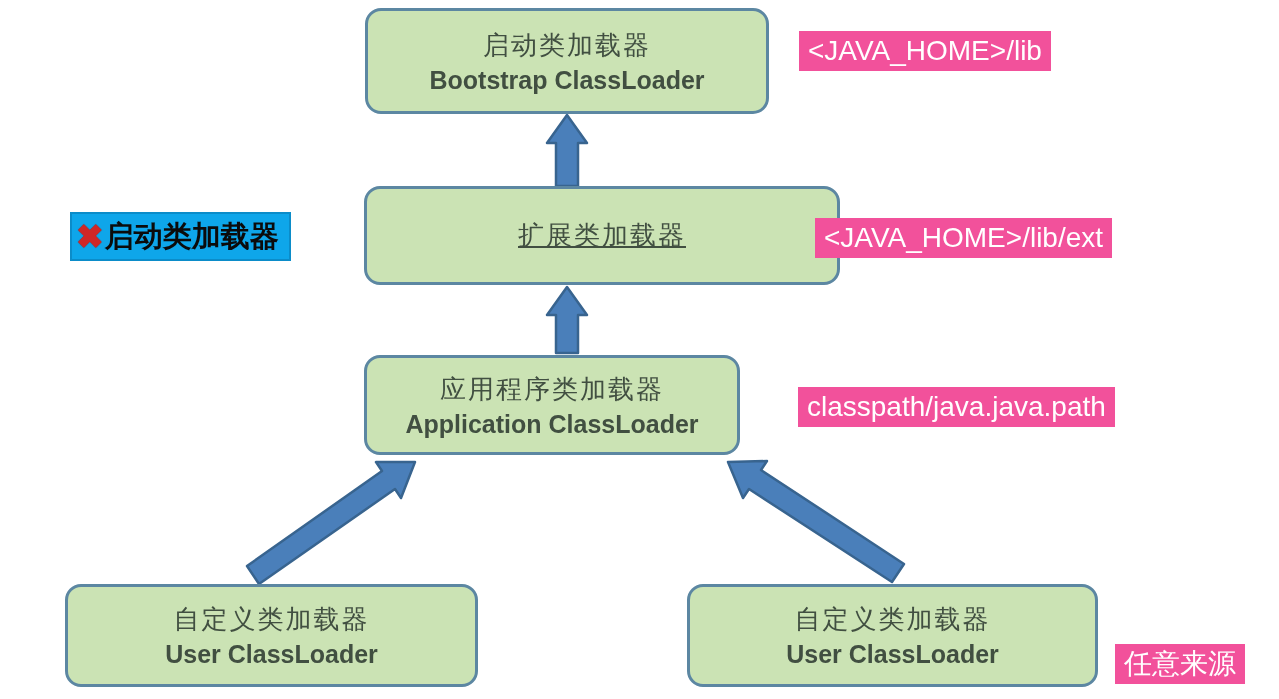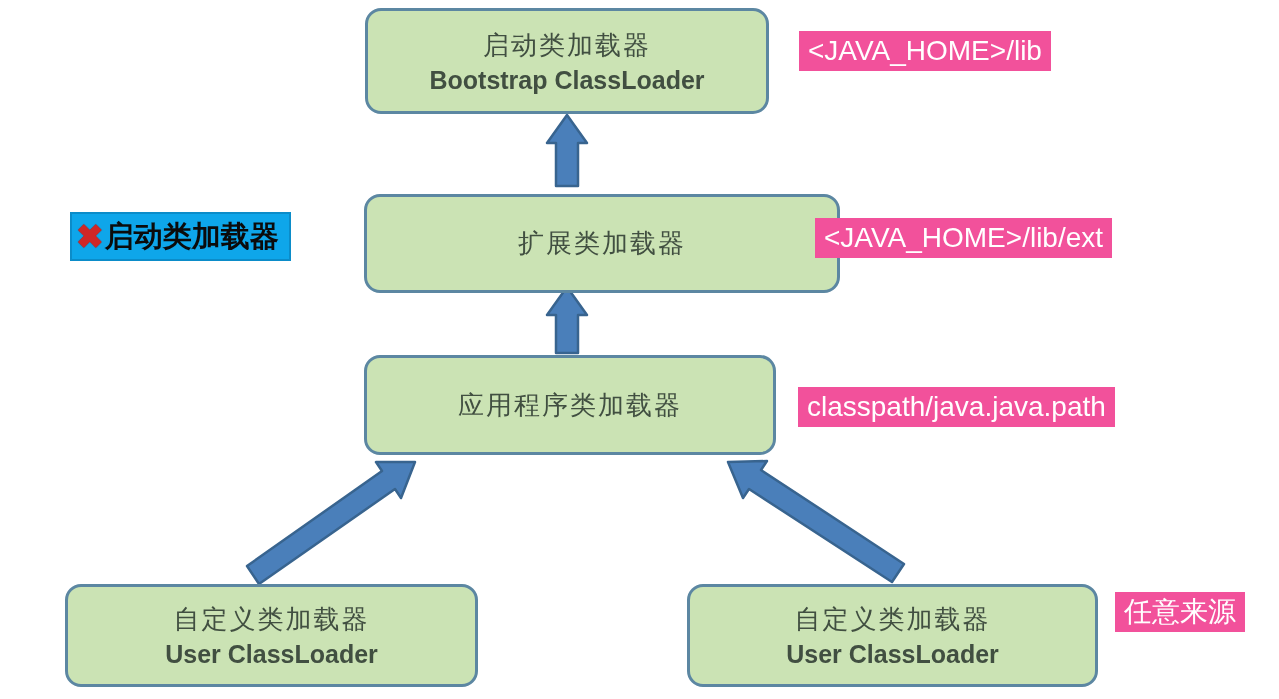--- a/index.html
+++ b/index.html
@@ -39,40 +39,40 @@
   .node .zh {
     font-size: 26px;
     letter-spacing: 2px;
   }
   .node .en {
     font-size: 25px;
     font-weight: 600;
     text-align: center;
   }
   .node-bootstrap   { left: 365px; top: 8px;   width: 404px; height: 106px; }
-  .node-extension   { left: 364px; top: 194px; width: 476px; height: 99px;  }
-  .node-application { left: 364px; top: 355px; width: 412px; height: 100px; }
+  .node-extension   { left: 364px; top: 186px; width: 476px; height: 99px; text-decoration: underline;  }
+  .node-application { left: 364px; top: 355px; width: 376px; height: 100px; }
   .node-user-left   { left: 65px;  top: 584px; width: 413px; height: 103px; }
   .node-user-right  { left: 687px; top: 584px; width: 411px; height: 103px; }
 
   .plabel {
     position: absolute;
     box-sizing: border-box;
     background: var(--path-label-bg, #f2519b);
     color: var(--path-label-text, #ffffff);
     font-size: 28px;
     font-weight: normal;
     line-height: 40px;
     padding: 0 9px;
     white-space: nowrap;
   }
   .plabel-bootstrap   { left: 799px;  top: 31px;  }
   .plabel-extension   { left: 815px;  top: 218px; }
   .plabel-application { left: 798px;  top: 387px; }
-  .plabel-user        { left: 1115px; top: 592px; }
+  .plabel-user        { left: 1115px; top: 644px; }
 
   .annotation {
     position: absolute;
     left: 70px; top: 212px;
     box-sizing: border-box;
     background: var(--annotation-bg, #0ea6ea);
     border: 2px solid var(--annotation-border, #0b8cc9);
     color: var(--annotation-text, #0b0b0b);
     font-size: 29px;
     font-weight: bold;
@@ -112,20 +112,21 @@
     <div class="zh">启动类加载器</div>
     <div class="en">Bootstrap ClassLoader</div>
   </div>
 
   <div class="node node-extension">
     <div class="zh">扩展类加载器</div>
   </div>
 
   <div class="node node-application">
     <div class="zh">应用程序类加载器</div>
+    <div class="en">Application ClassLoader</div>
   </div>
 
   <div class="node node-user-left">
     <div class="zh">自定义类加载器</div>
     <div class="en">User ClassLoader</div>
   </div>
 
   <div class="node node-user-right">
     <div class="zh">自定义类加载器</div>
     <div class="en">User ClassLoader</div>

